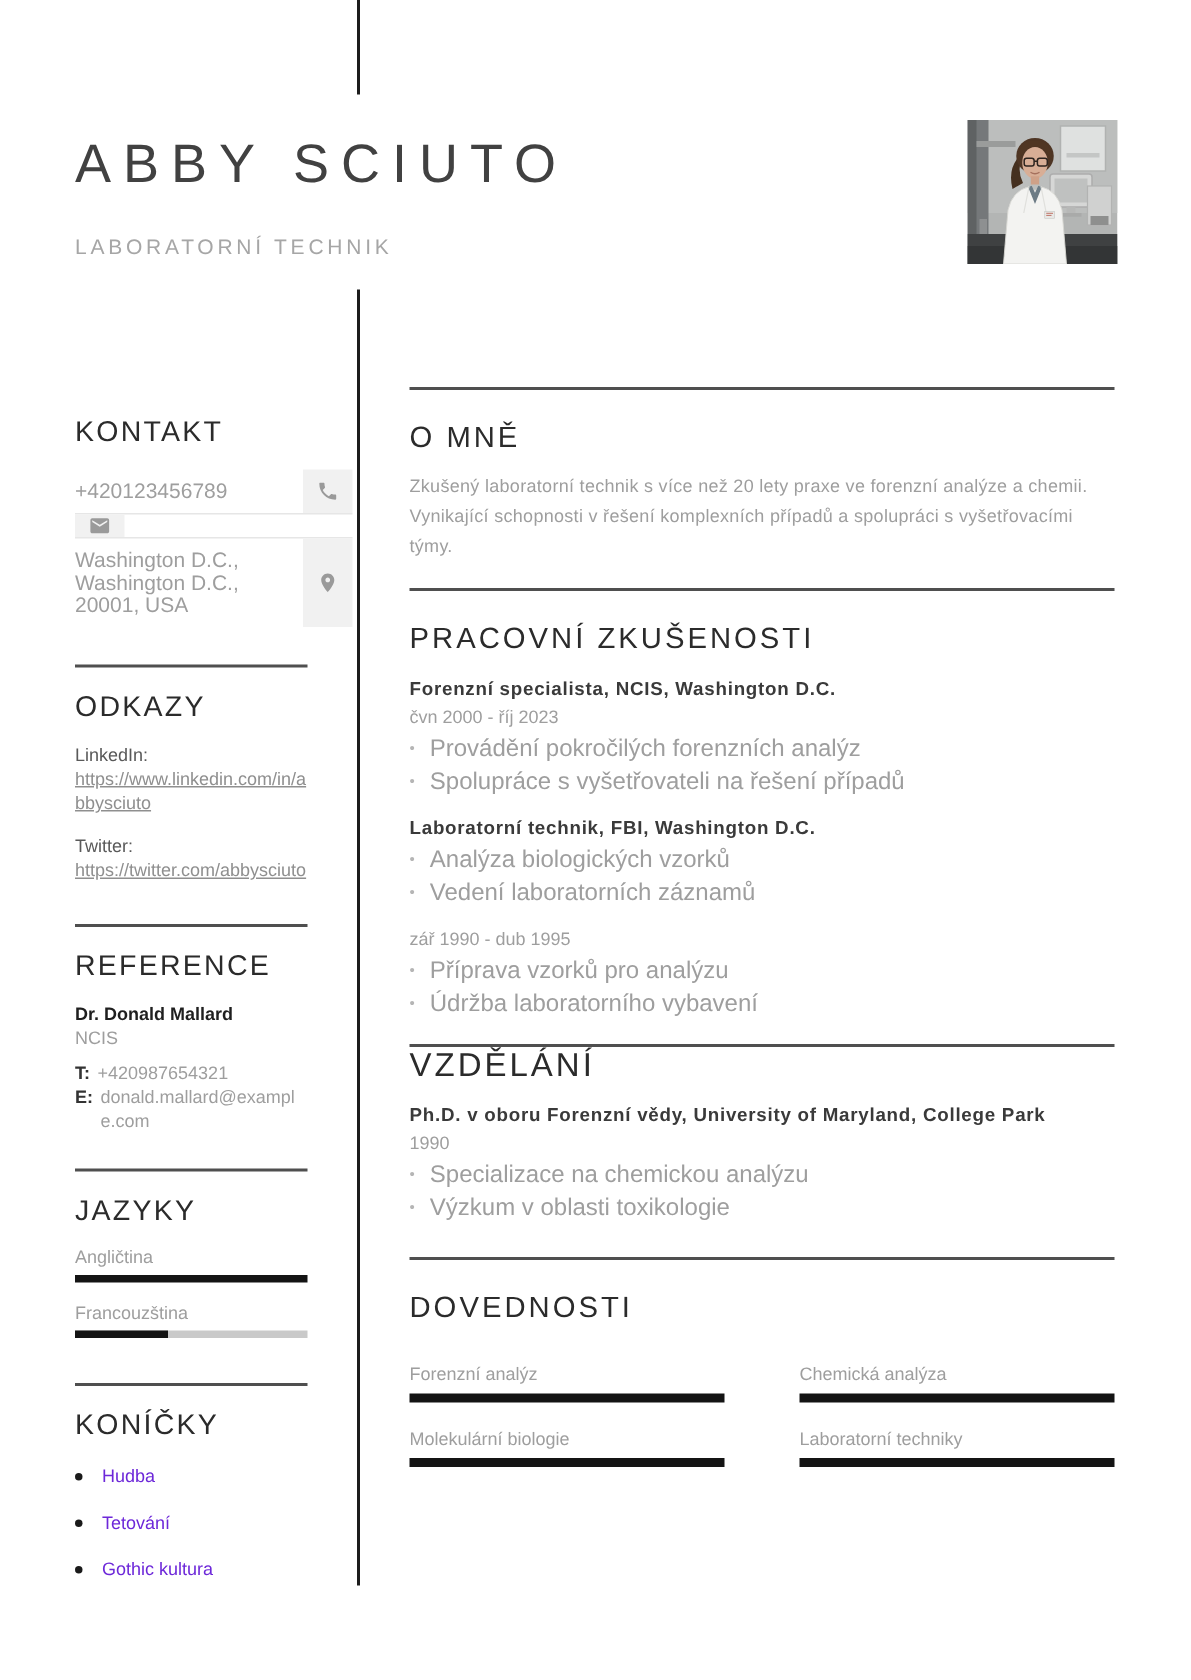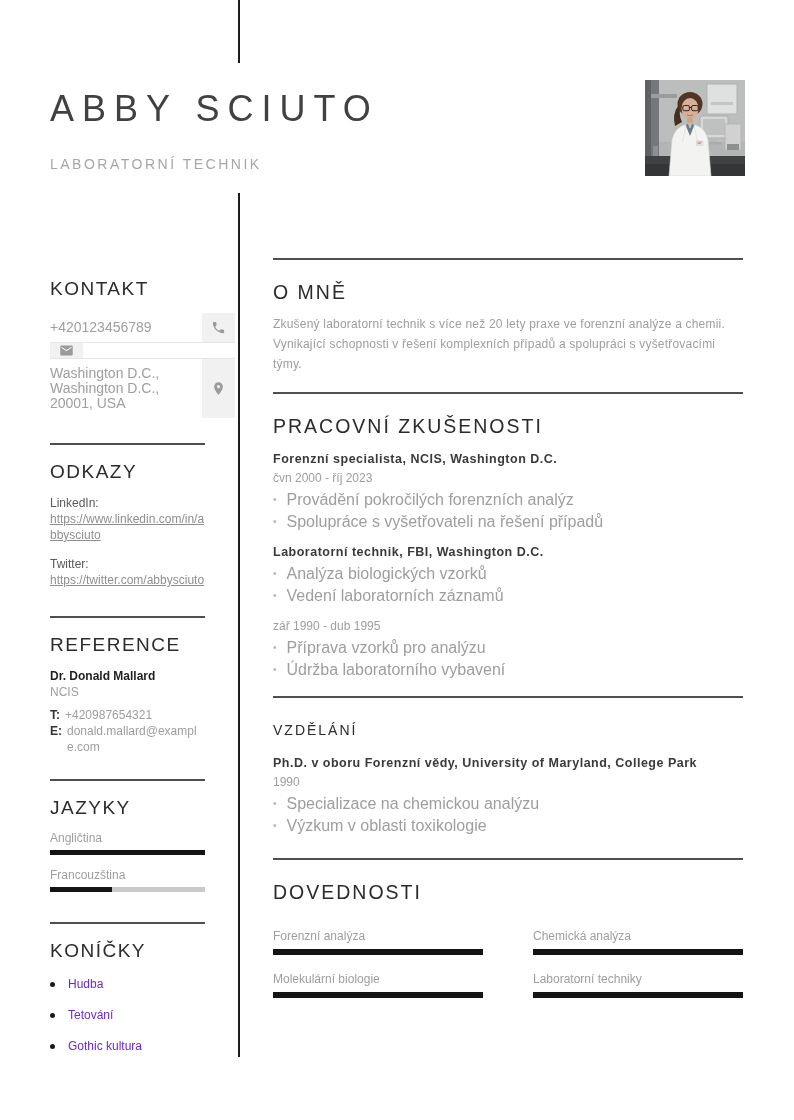--- a/index.html
+++ b/index.html
@@ -75,21 +75,21 @@
   .job { margin-top:13px; }
   .job + .job { margin-top:14px; }
   .job-title { font-size:12.5px; font-weight:bold; letter-spacing:0.5px; color:#3a3a3a; line-height:16px; }
   .job-dates { margin-top:3px; font-size:12px; color:#9e9e9e; line-height:16px; }
   .job-bullets { margin-top:4px; }
   .bullet-row { display:flex; margin-top:6px; }
   .bullet-marker { color:#b5b5b5; font-size:10px; line-height:16px; margin-right:10px; flex:0 0 auto; }
   .bullet-text { font-size:16px; color:#9e9e9e; line-height:16px; }
 
   .edu-rule { margin-top:18px; }
-  .edu-head { margin-top:20px; font-size:14px; letter-spacing:2px; line-height:24px; }
+  .edu-head { font-size:22px; letter-spacing:2px; line-height:24px; }
 
   .skills-rule { margin-top:24px; }
   .skills-head { margin-top:20px; font-size:19.5px; letter-spacing:2px; line-height:24px; }
   .skills-grid { margin-top:24px; display:grid; grid-template-columns:1fr 1fr; column-gap:50px; row-gap:16px; }
   .skill-label { font-size:12px; line-height:16px; color:#9e9e9e; margin-bottom:5px; }
   .skill-track { height:6px; background:#c9c9c9; }
 </style>
 </head>
 <body>
 
@@ -290,21 +290,21 @@
         <span class="bullet-marker">•</span>
         <span class="bullet-text">Výzkum v oblasti toxikologie</span>
       </div>
     </div>
   </div>
 
   <div class="sec-rule skills-rule"></div>
   <div class="sec-head skills-head">DOVEDNOSTI</div>
   <div class="skills-grid">
     <div class="skill">
-      <div class="skill-label">Forenzní analýza</div>
+      <div class="skill-label">Forenzní analýz</div>
       <div class="skill-track bar-track">
         <div class="bar-fill" style="width: 100%;"></div>
       </div>
     </div>
     <div class="skill">
       <div class="skill-label">Chemická analýza</div>
       <div class="skill-track bar-track">
         <div class="bar-fill" style="width: 100%;"></div>
       </div>
     </div>

